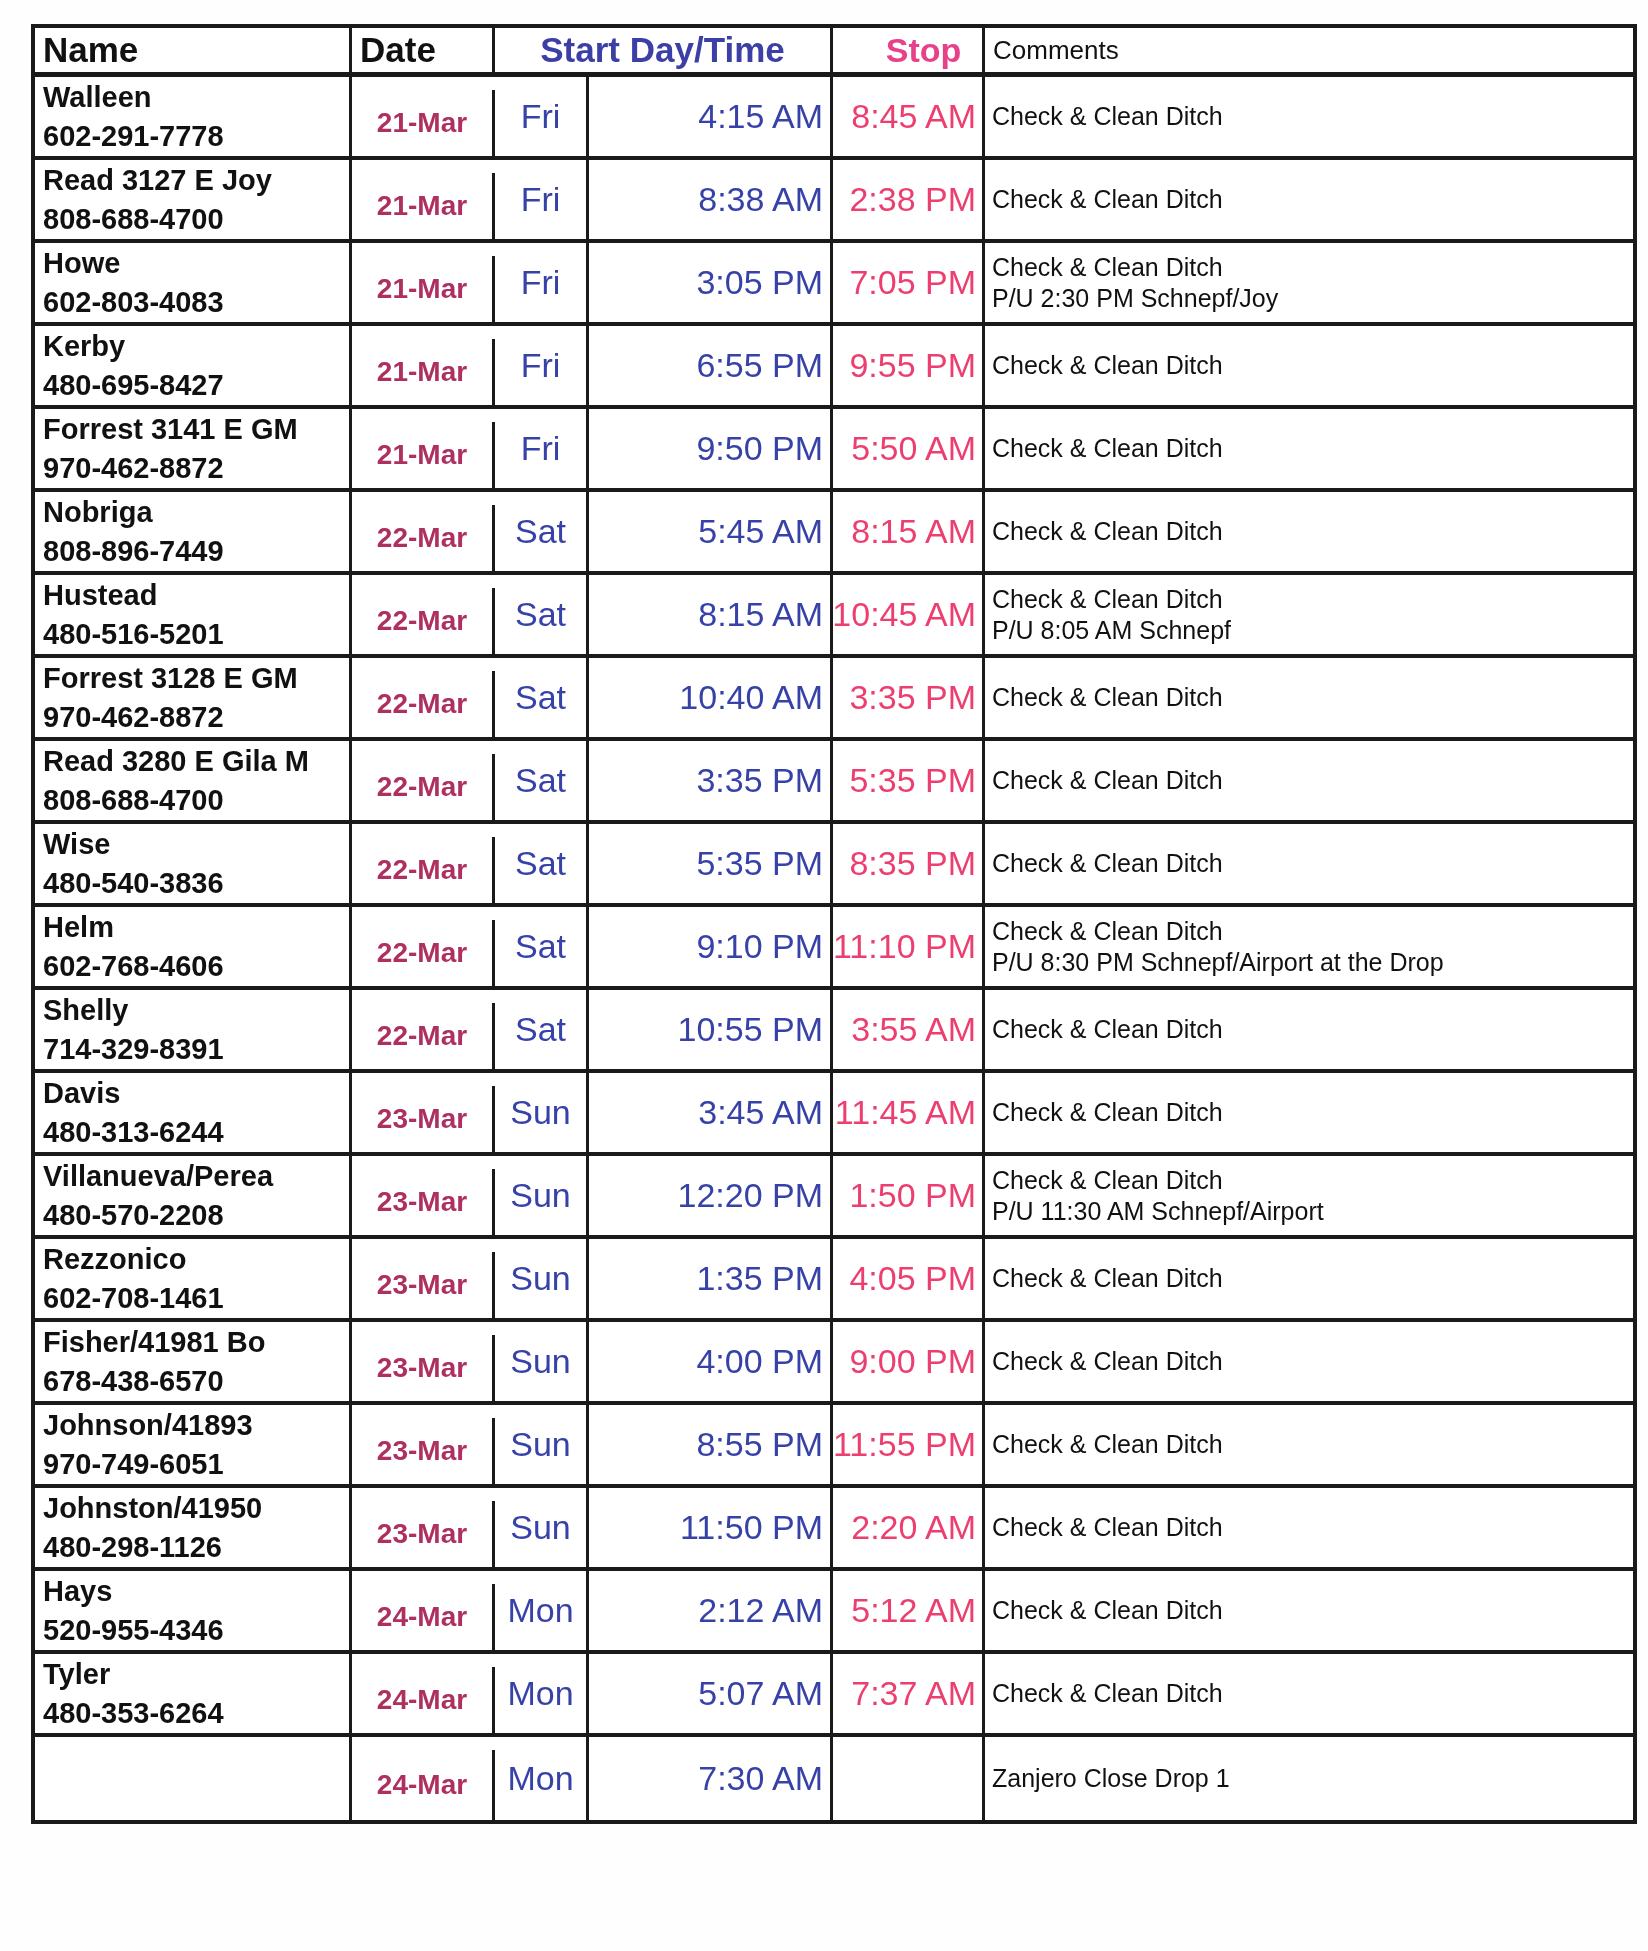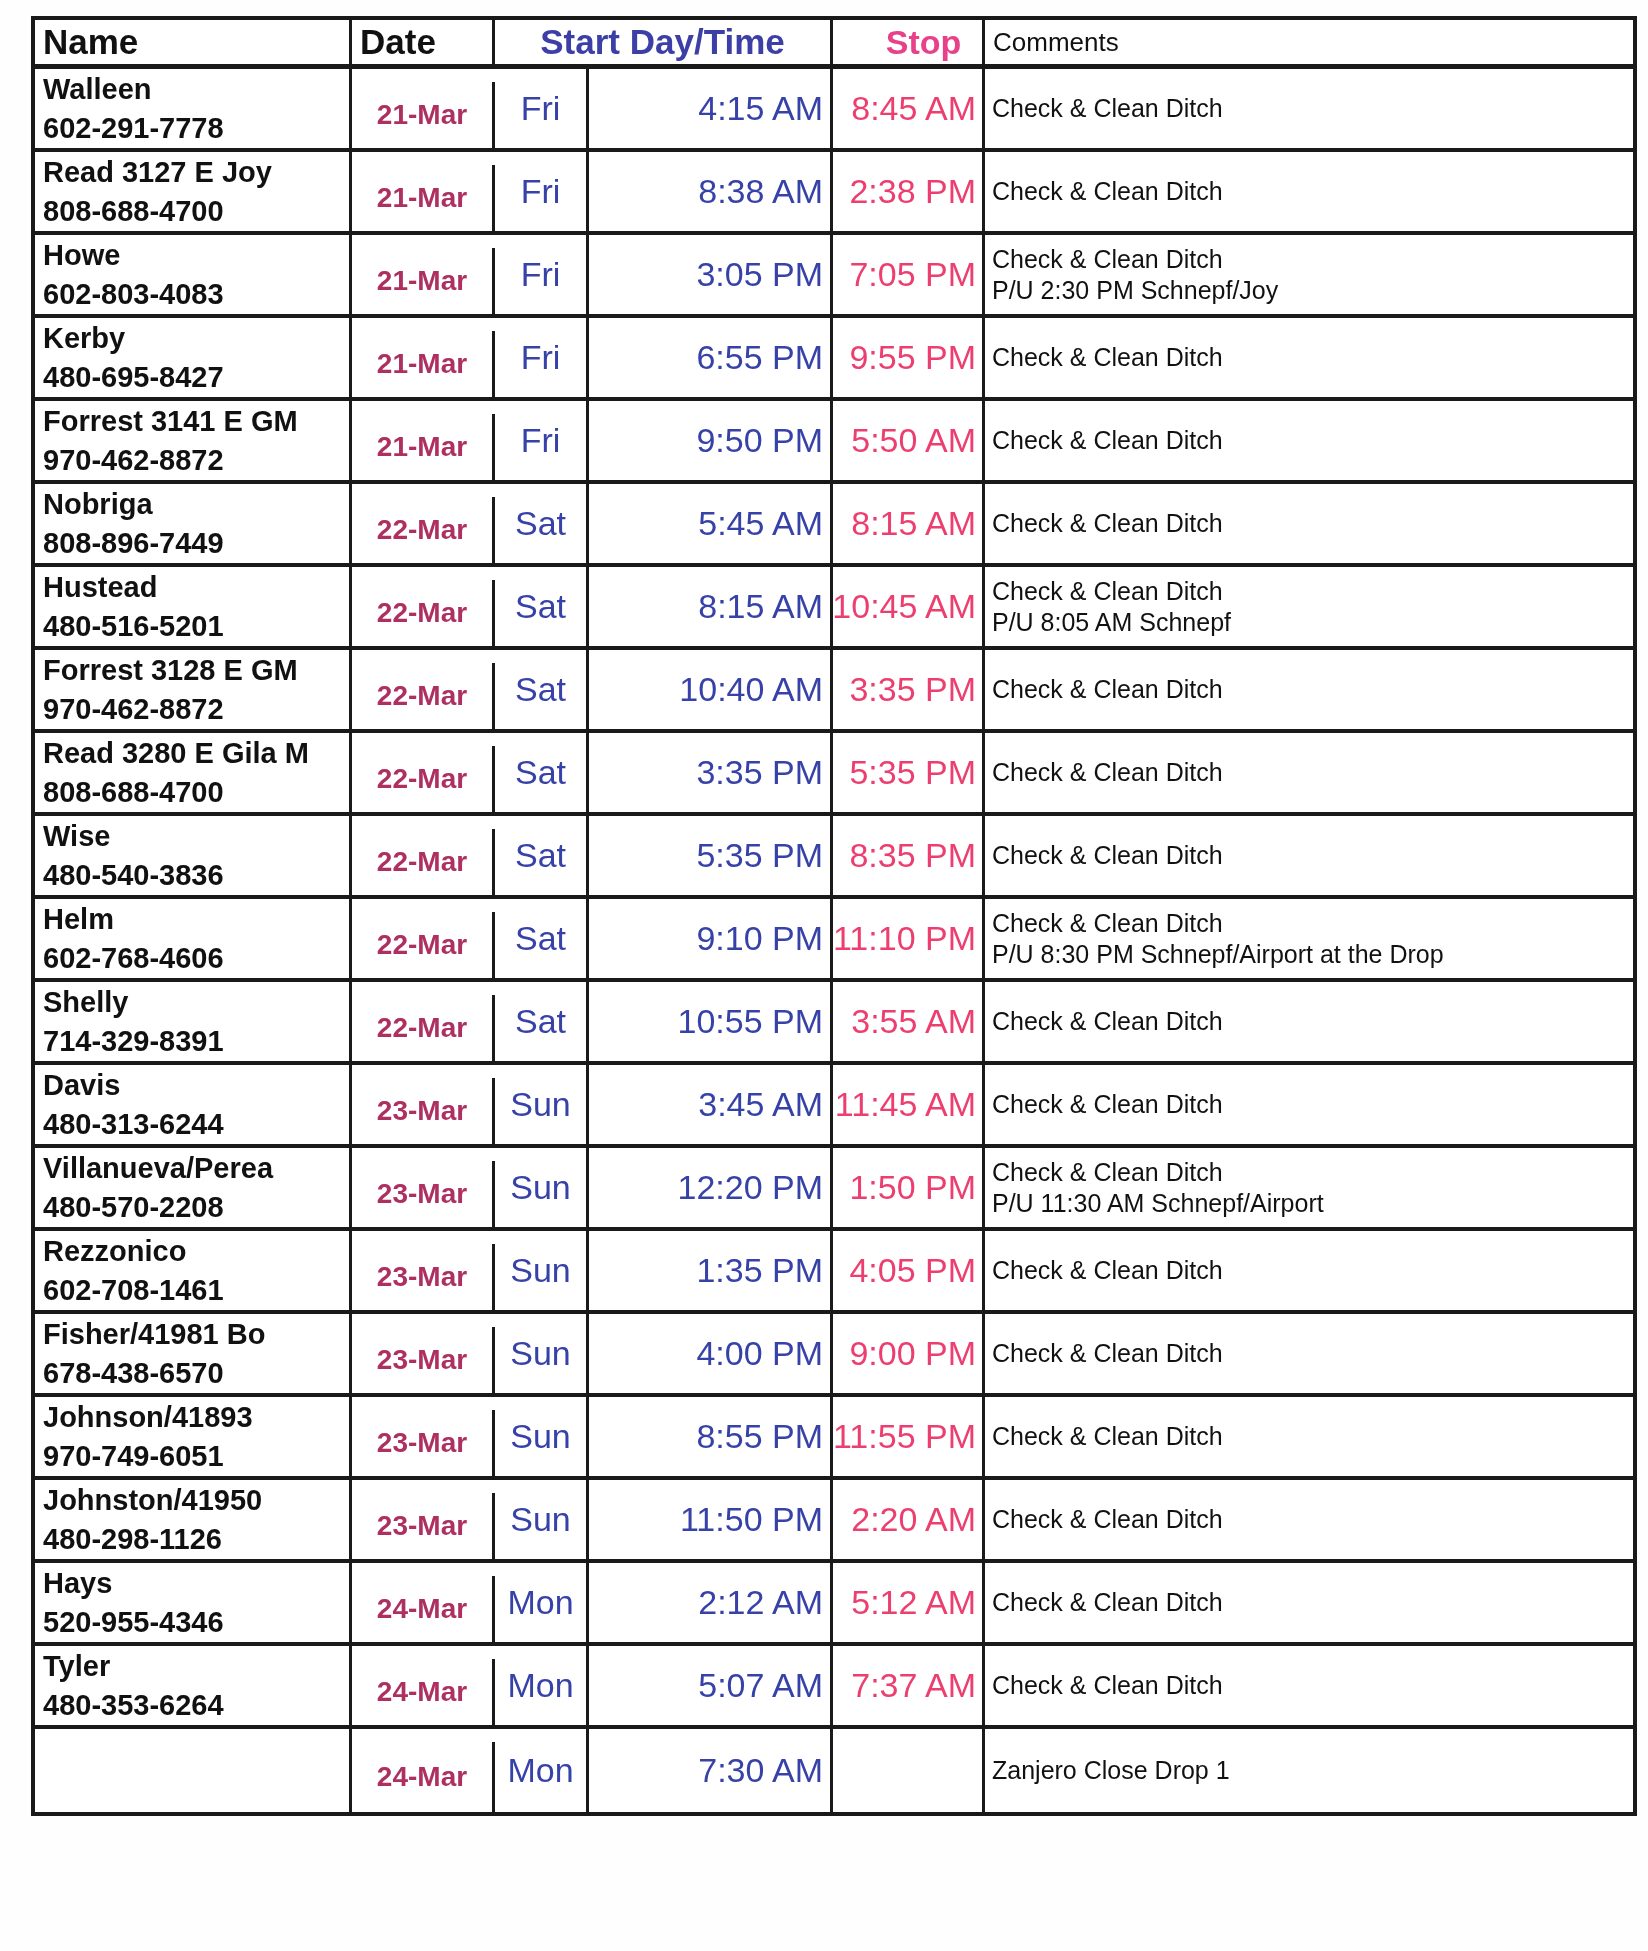--- a/index.html
+++ b/index.html
@@ -14,21 +14,21 @@
   .page {
     position: relative;
     width: 1648px;
     height: 1951px;
     background: #fefefe;
   }
   .sched-table {
     --cols: 317px 143px 94px 244px 152px 1fr;
     position: absolute;
     left: 31px;
-    top: 16px;
+    top: 24px;
     width: 1606px;
     border: 4px solid var(--border, #1a1a1a);
     background: #fff;
     box-sizing: border-box;
   }
   .row {
     display: grid;
     grid-template-columns: var(--cols);
     border-bottom: 4px solid var(--border, #1a1a1a);
     min-height: 83px;

